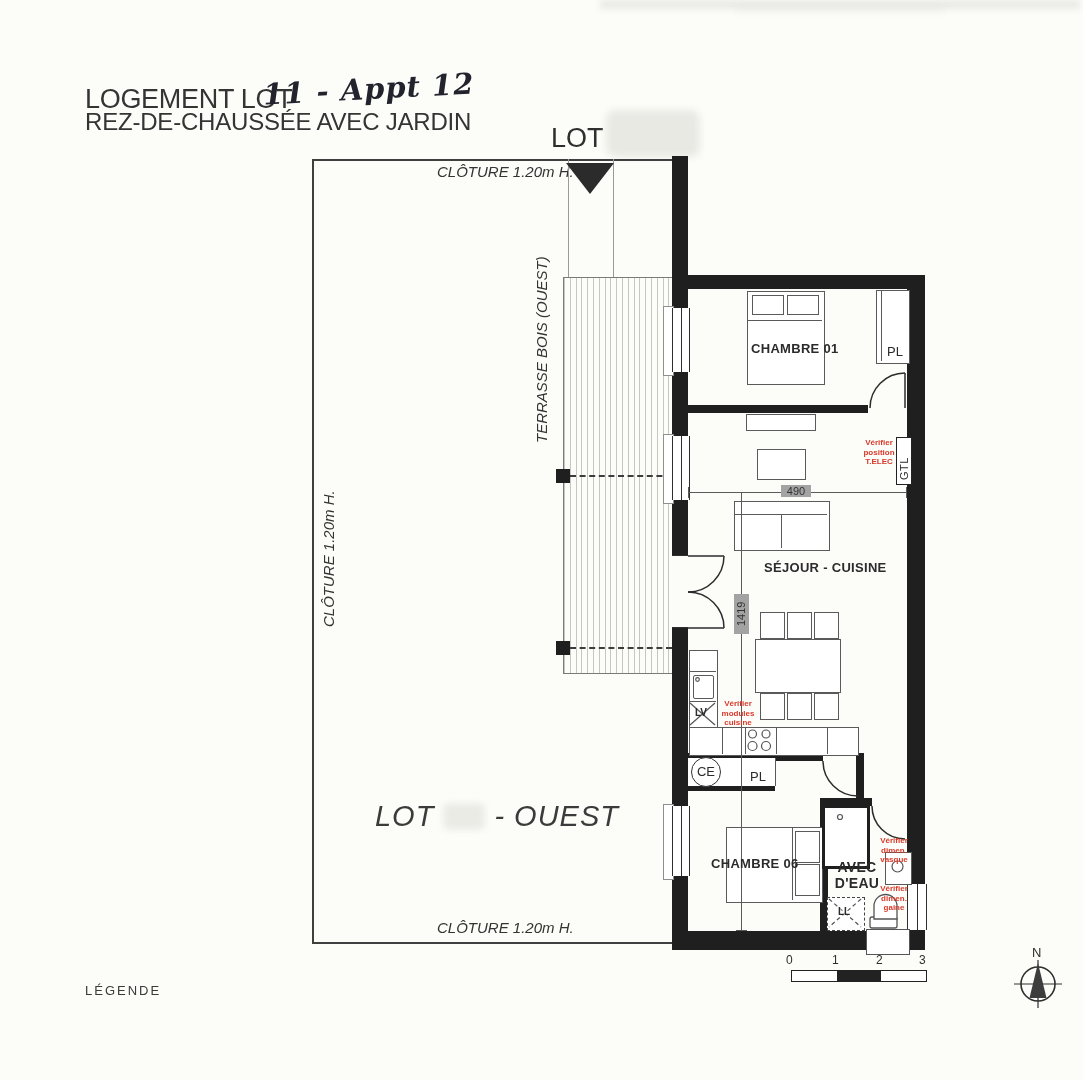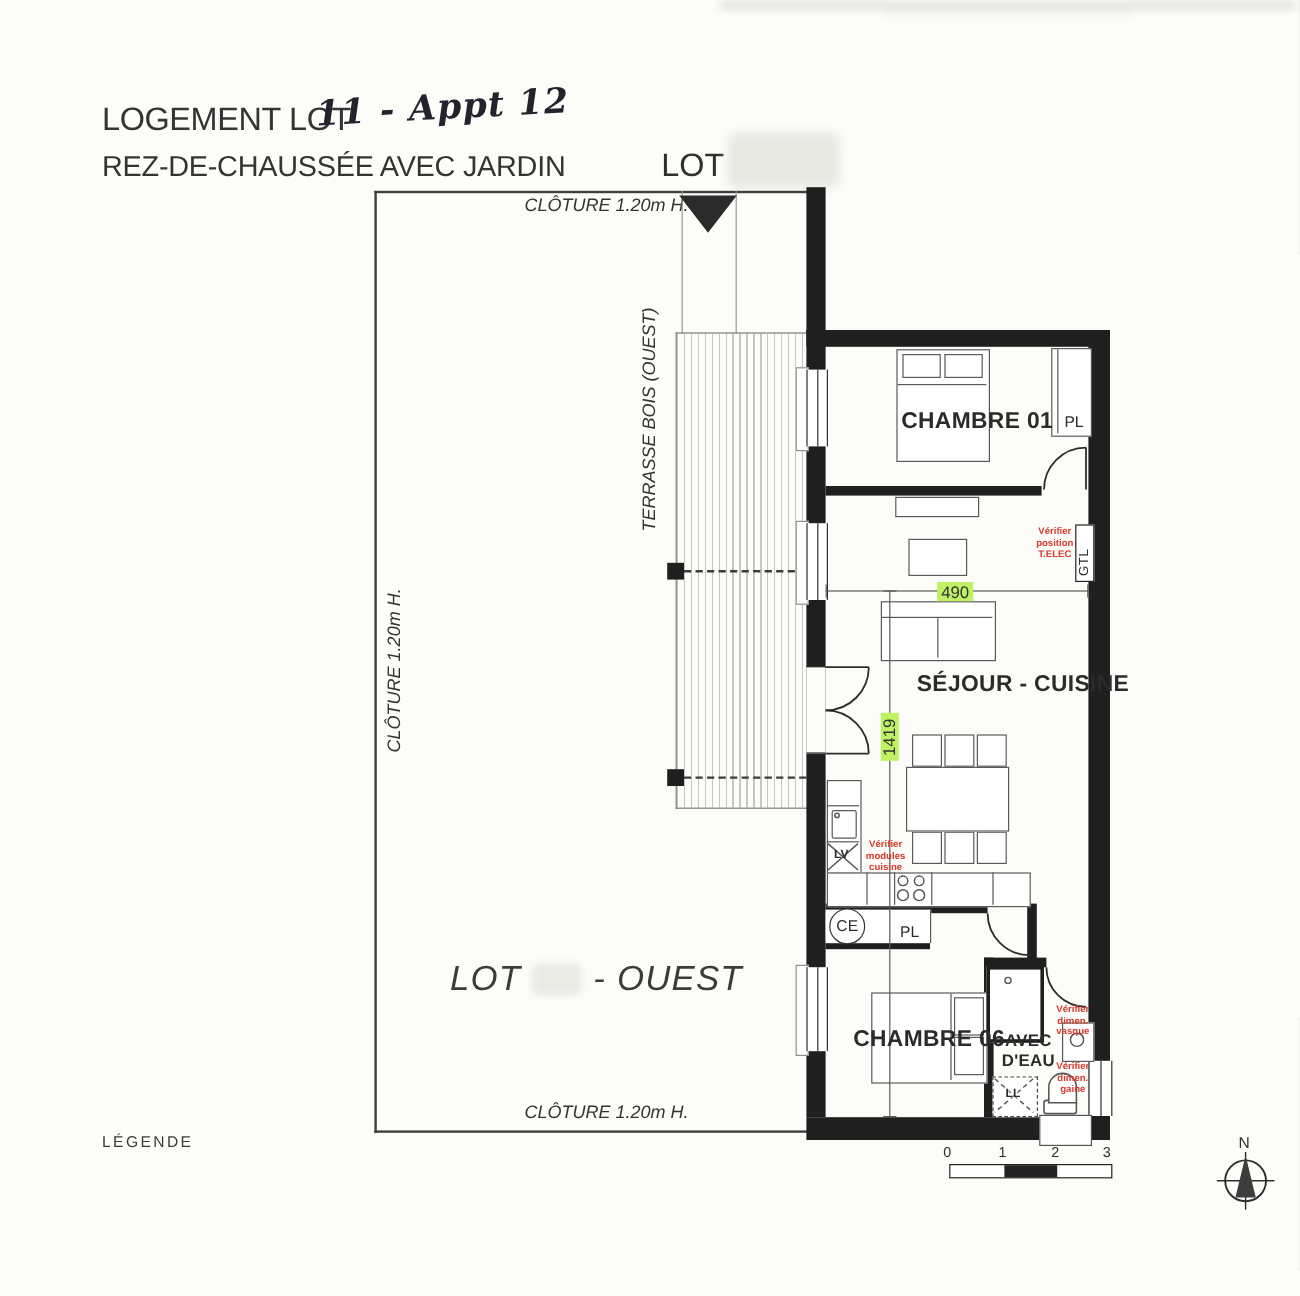--- a/index.html
+++ b/index.html
@@ -5,47 +5,47 @@
   html,body{margin:0;padding:0;background:#e9e9e6;}
   #canvas{position:relative;width:1083px;height:1080px;background:#fcfcf9;overflow:hidden;
           font-family:"Liberation Sans",sans-serif;}
   .abs{position:absolute;}
   .wall{position:absolute;background:#1f1f1f;}
   .thin{position:absolute;background:#5a5a5a;}
   .furn{position:absolute;border:1.4px solid #5a5a5a;background:#fff;}
   .lbl{position:absolute;color:#2e2e2e;white-space:nowrap;}
   .it{font-style:italic;color:#333;}
   .bold{font-weight:normal;}
-  .room{font-weight:bold;font-size:19px;letter-spacing:.3px;color:#2b2b2b;}
+  .room{font-weight:bold;font-size:13px;letter-spacing:.3px;color:#2b2b2b;}
   .fix{font-size:13px;color:#2b2b2b;}
   .red{position:absolute;color:#d9392a;font-weight:bold;font-size:8px;line-height:9.5px;
        text-align:center;}
   .red span{display:block;}
   .vtext{writing-mode:vertical-rl;transform:rotate(180deg);}
   .winv{position:absolute;background:#fff;border-left:1.3px solid #2f2f2f;border-right:1.3px solid #2f2f2f;}
   .winv i{position:absolute;left:50%;top:0;bottom:0;width:1px;background:#2f2f2f;}
   .sill{position:absolute;background:#fff;border:1px solid #8f8f8f;}
   .gap{position:absolute;background:#fcfcf9;}
   .jamb{position:absolute;background:#2f2f2f;}
   .dash{position:absolute;border-top:2.2px dashed #3c3c3c;}
   .blur{position:absolute;background:#e9e9e4;filter:blur(3.5px);border-radius:9px;}
-  .dimlbl{position:absolute;background:#bef264;color:#333;font-size:14px;text-align:center;}
+  .dimlbl{position:absolute;background:#a3a3a3;color:#333;font-size:11px;text-align:center;}
   .smudge{position:absolute;background:#e2e2de;filter:blur(3px);}
 </style>
 </head>
 <body>
 
 <div id="canvas">
 
   <div class="smudge" style="left:600px;top:0;width:480px;height:9px;opacity:.75"></div>
   <div class="smudge" style="left:735px;top:7px;width:210px;height:5px;opacity:.4"></div>
 
   <div class="lbl bold" style="left:85px;top:84px;font-size:27px;letter-spacing:-.3px;color:#343434">LOGEMENT LOT</div>
   <div class="lbl" style="left:263px;top:72px;font-size:29px;font-family:'DejaVu Serif',serif;font-style:italic;font-weight:bold;color:#23232e;transform:rotate(-3deg);letter-spacing:1px">11 - Appt 12</div>
-  <div class="lbl bold" style="left:85px;top:126px;font-size:24px;letter-spacing:-.2px;color:#343434">REZ-DE-CHAUSSÉE AVEC JARDIN</div>
+  <div class="lbl bold" style="left:85px;top:108px;font-size:24px;letter-spacing:-.2px;color:#343434">REZ-DE-CHAUSSÉE AVEC JARDIN</div>
 
   <div class="lbl bold" style="left:551px;top:123px;font-size:27px;color:#2f2f2f">LOT</div>
   <div class="blur" style="left:606px;top:110px;width:94px;height:47px"></div>
 
   <div class="abs" style="left:312px;top:159px;width:360px;height:781px;border-top:2px solid #3f3f3f;border-left:2px solid #3f3f3f;border-bottom:2px solid #3f3f3f"></div>
   <div class="lbl it" style="left:437px;top:163px;font-size:15px">CLÔTURE 1.20m H.</div>
   <div class="lbl it vtext" style="left:320px;top:487px;height:140px;font-size:15px">CLÔTURE 1.20m H.</div>
   <div class="lbl it" style="left:437px;top:919px;font-size:15px">CLÔTURE 1.20m H.</div>
 
   <div class="thin" style="left:568px;top:159px;width:1px;height:119px;background:#9a9a9a"></div>
@@ -221,21 +221,21 @@
     <span>dimen.</span>
     <span>gaine</span>
   </div>
 
   <div class="abs" style="left:347px;top:800px;width:300px;display:flex;justify-content:center;align-items:center;gap:9px">
     <span class="it" style="font-size:29px;letter-spacing:1px;color:#3b3b3b">LOT</span>
     <span style="display:inline-block;width:42px;height:27px;background:#ebebe6;filter:blur(3px);border-radius:6px"></span>
     <span class="it" style="font-size:29px;letter-spacing:1px;color:#3b3b3b">- OUEST</span>
   </div>
 
-  <div class="abs" style="left:85px;top:944px;display:flex;align-items:flex-end;gap:7px">
+  <div class="abs" style="left:85px;top:983px;display:flex;align-items:flex-end;gap:7px">
     <span style="font-size:13px;letter-spacing:2px;color:#3a3a3a">LÉGENDE</span>
   </div>
 
   <div class="lbl" style="left:786px;top:953px;font-size:12px">0</div>
   <div class="lbl" style="left:832px;top:953px;font-size:12px">1</div>
   <div class="lbl" style="left:876px;top:953px;font-size:12px">2</div>
   <div class="lbl" style="left:919px;top:953px;font-size:12px">3</div>
   <div class="abs" style="left:791px;top:970px;width:134px;height:10px;border:1.3px solid #222;background:#fff;display:flex">
     <span style="flex:1"></span>
     <span style="flex:1;background:#222"></span>

